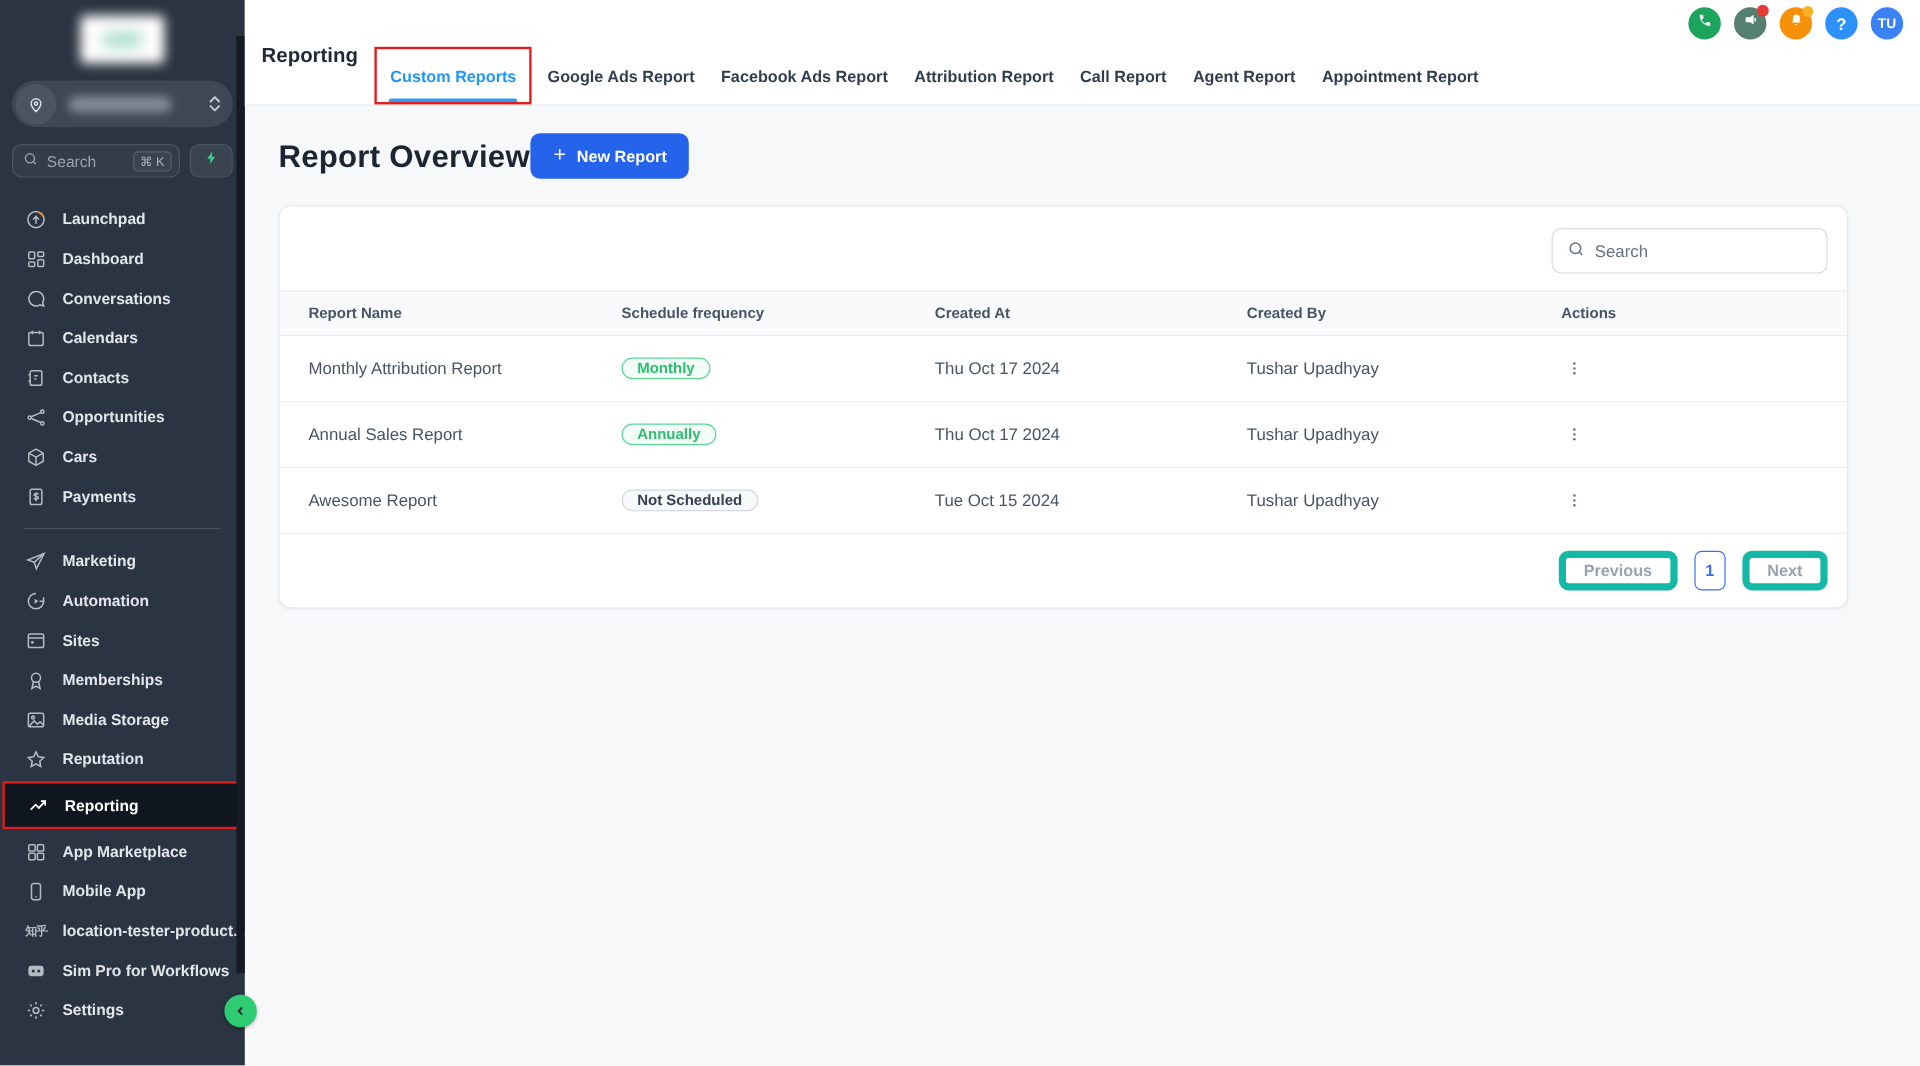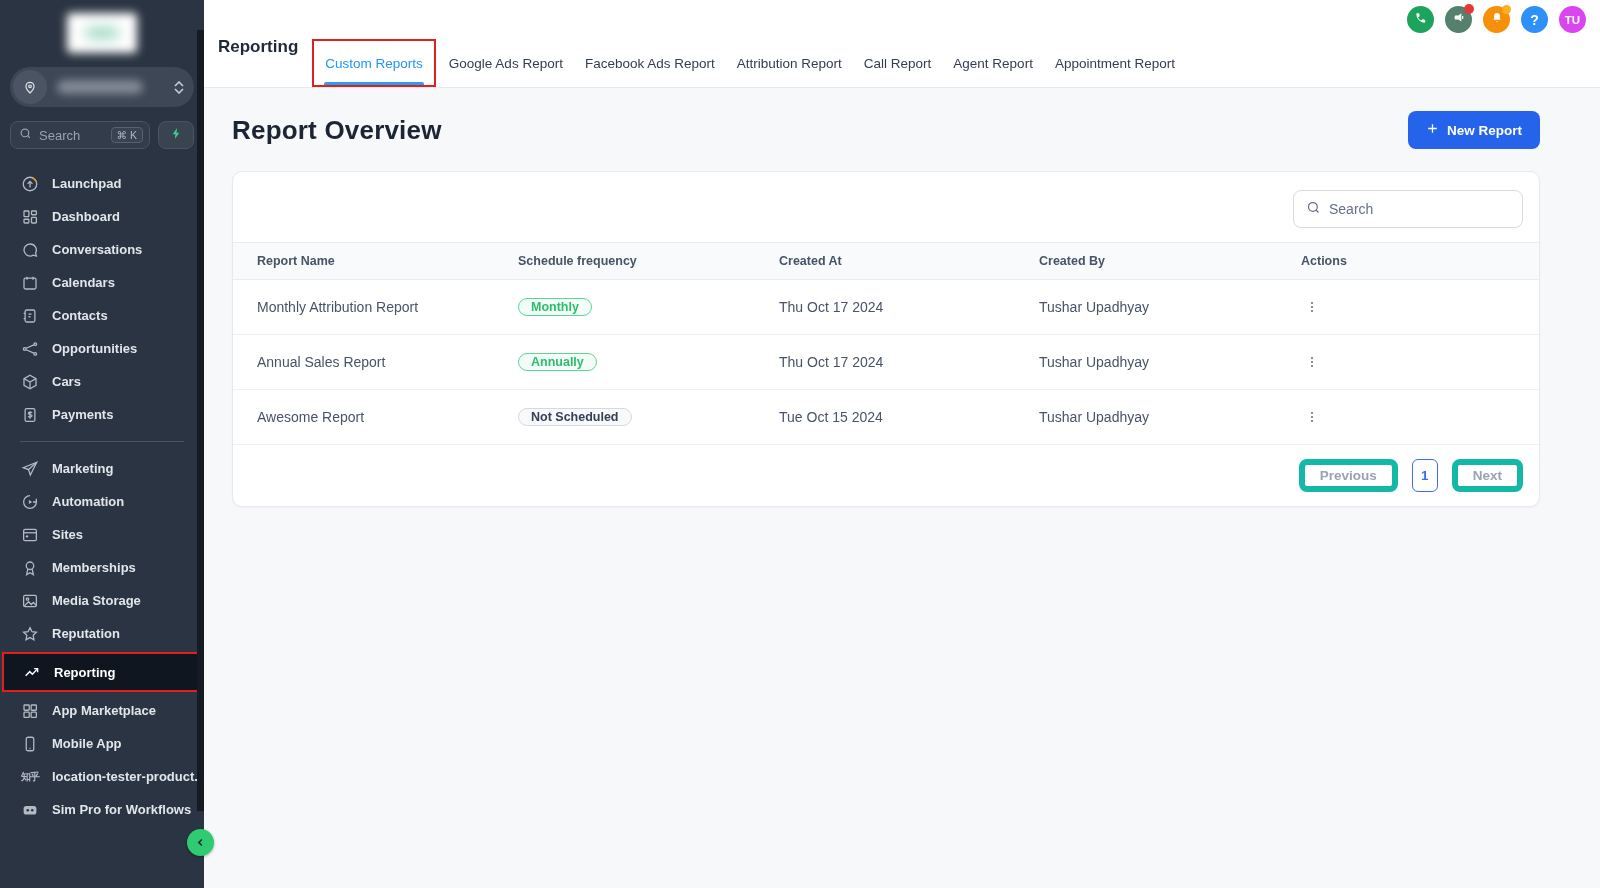--- a/index.html
+++ b/index.html
@@ -37,37 +37,37 @@
   .collapse-btn { position:absolute; left:187px; top:829px; width:27px; height:27px; border-radius:50%;
                   background:#2ecb73; display:flex; align-items:center; justify-content:center; cursor:pointer; z-index:5;
                   box-shadow:0 1px 3px rgba(0,0,0,.3); }
 
   
   .main { flex:1; display:flex; flex-direction:column; min-width:0; }
   .topbar { position:relative; height:88px; background:#fff; border-bottom:1px solid #e8eaee;
             display:flex; align-items:flex-end; padding-left:14px; }
   .topbar-title { font-size:17px; font-weight:700; color:#1f2937; padding:0 12px 30px 0; }
   .tabs { display:flex; align-items:stretch; height:48px; }
-  .tab { display:flex; align-items:center; padding:0 11px; font-size:13.5px; font-weight:400; color:#323e4f; cursor:pointer; position:relative; }
+  .tab { display:flex; align-items:center; padding:0 11px; font-size:13.5px; font-weight:700; color:#323e4f; cursor:pointer; position:relative; }
   .tab.active { color:#2196f3; }
   .tab.active .underline { position:absolute; left:10px; right:10px; bottom:0; height:3px; background:#2d9cf4; border-radius:2px 2px 0 0; }
   .tab-redbox { border:2.5px solid #e02020; display:flex; align-items:stretch; margin:0 2px; }
   .top-icons { position:absolute; top:6px; right:14px; display:flex; gap:11px; align-items:center; }
   .circ { width:27px; height:27px; border-radius:50%; display:flex; align-items:center; justify-content:center; position:relative; cursor:pointer; }
   .circ.phone { background:#1ca35c; }
   .circ.mega  { background:#56806e; }
   .circ.bell  { background:#f79009; }
   .circ.help  { background:#2e90fa; color:#fff; font-size:14px; font-weight:700; }
-  .circ.avatar{ background:#d946ef; color:#fff; font-size:11.5px; font-weight:700;text-align:right; }
+  .circ.avatar{ background:#3b82f6; color:#fff; font-size:11.5px; font-weight:700;text-align:right; }
   .badge { position:absolute; border-radius:50%; }
   .badge.red { width:10px; height:10px; background:#e53935; top:-2px; right:-2px; }
   .badge.yellow { width:9px; height:9px; background:#fdb022; top:-1px; right:-1px; }
 
   .content { flex:1; padding:23px 60px 0 28px; background:#f7f8fa; }
-  .page-head { display:flex; align-items:center; justify-content:space-between; }
+  .page-head { display:flex; align-items:center; justify-content:flex-start; }
   .page-title { font-size:26px; font-weight:700; color:#1c2534; letter-spacing:.2px; }
   .new-report-btn { background:#2563eb; color:#fff; border:none; border-radius:8px; height:38px;
                     padding:0 18px; font-size:13.5px; font-weight:700; display:flex; align-items:center; gap:8px;
                     cursor:pointer; font-family:inherit; }
 
   .card { margin-top:22px; background:#fff; border:1px solid #e7e9ee; border-radius:10px;
           box-shadow:0 1px 2px rgba(16,24,40,.04); overflow:hidden; }
   .card-top { display:flex; justify-content:flex-end; padding:18px 16px 14px 16px; }
   .tbl-search { width:230px; height:38px; border:1px solid #d7dbe2; border-radius:8px; background:#fff;
                 display:flex; align-items:center; padding:0 12px; color:#667085; font-size:14px; gap:8px; }
@@ -313,20 +313,31 @@
           <svg width="18" height="18" viewBox="0 0 24 24">
             <rect x="3.5" y="6.5" width="17" height="11.5" rx="3.5" fill="currentColor"></rect>
             <circle cx="9" cy="12.2" r="1.7" fill="#2b3442"></circle>
             <circle cx="15" cy="12.2" r="1.7" fill="#2b3442"></circle>
           </svg>
         </span>
       <span>Sim Pro for Workflows</span>
     </div>
   </div>
 
+  <div class="settings-block">
+    <div class="nav-item">
+      <span class="ic">
+          <svg width="18" height="18" viewBox="0 0 24 24" fill="none" stroke="currentColor" stroke-width="1.7">
+            <circle cx="12" cy="12" r="3.2"></circle>
+            <path d="M12 2.8v2.6M12 18.6v2.6M2.8 12h2.6M18.6 12h2.6M5.5 5.5l1.8 1.8M16.7 16.7l1.8 1.8M18.5 5.5l-1.8 1.8M7.3 16.7l-1.8 1.8"></path>
+          </svg>
+        </span>
+      <span>Settings</span>
+    </div>
+  </div>
 
   <div class="collapse-btn">
     <svg width="13" height="13" viewBox="0 0 24 24" fill="none" stroke="#1f2937" stroke-width="3">
         <path d="M14.5 6.5L9 12l5.5 5.5"></path>
       </svg>
   </div>
 </div>
 
 <div class="main">
 

